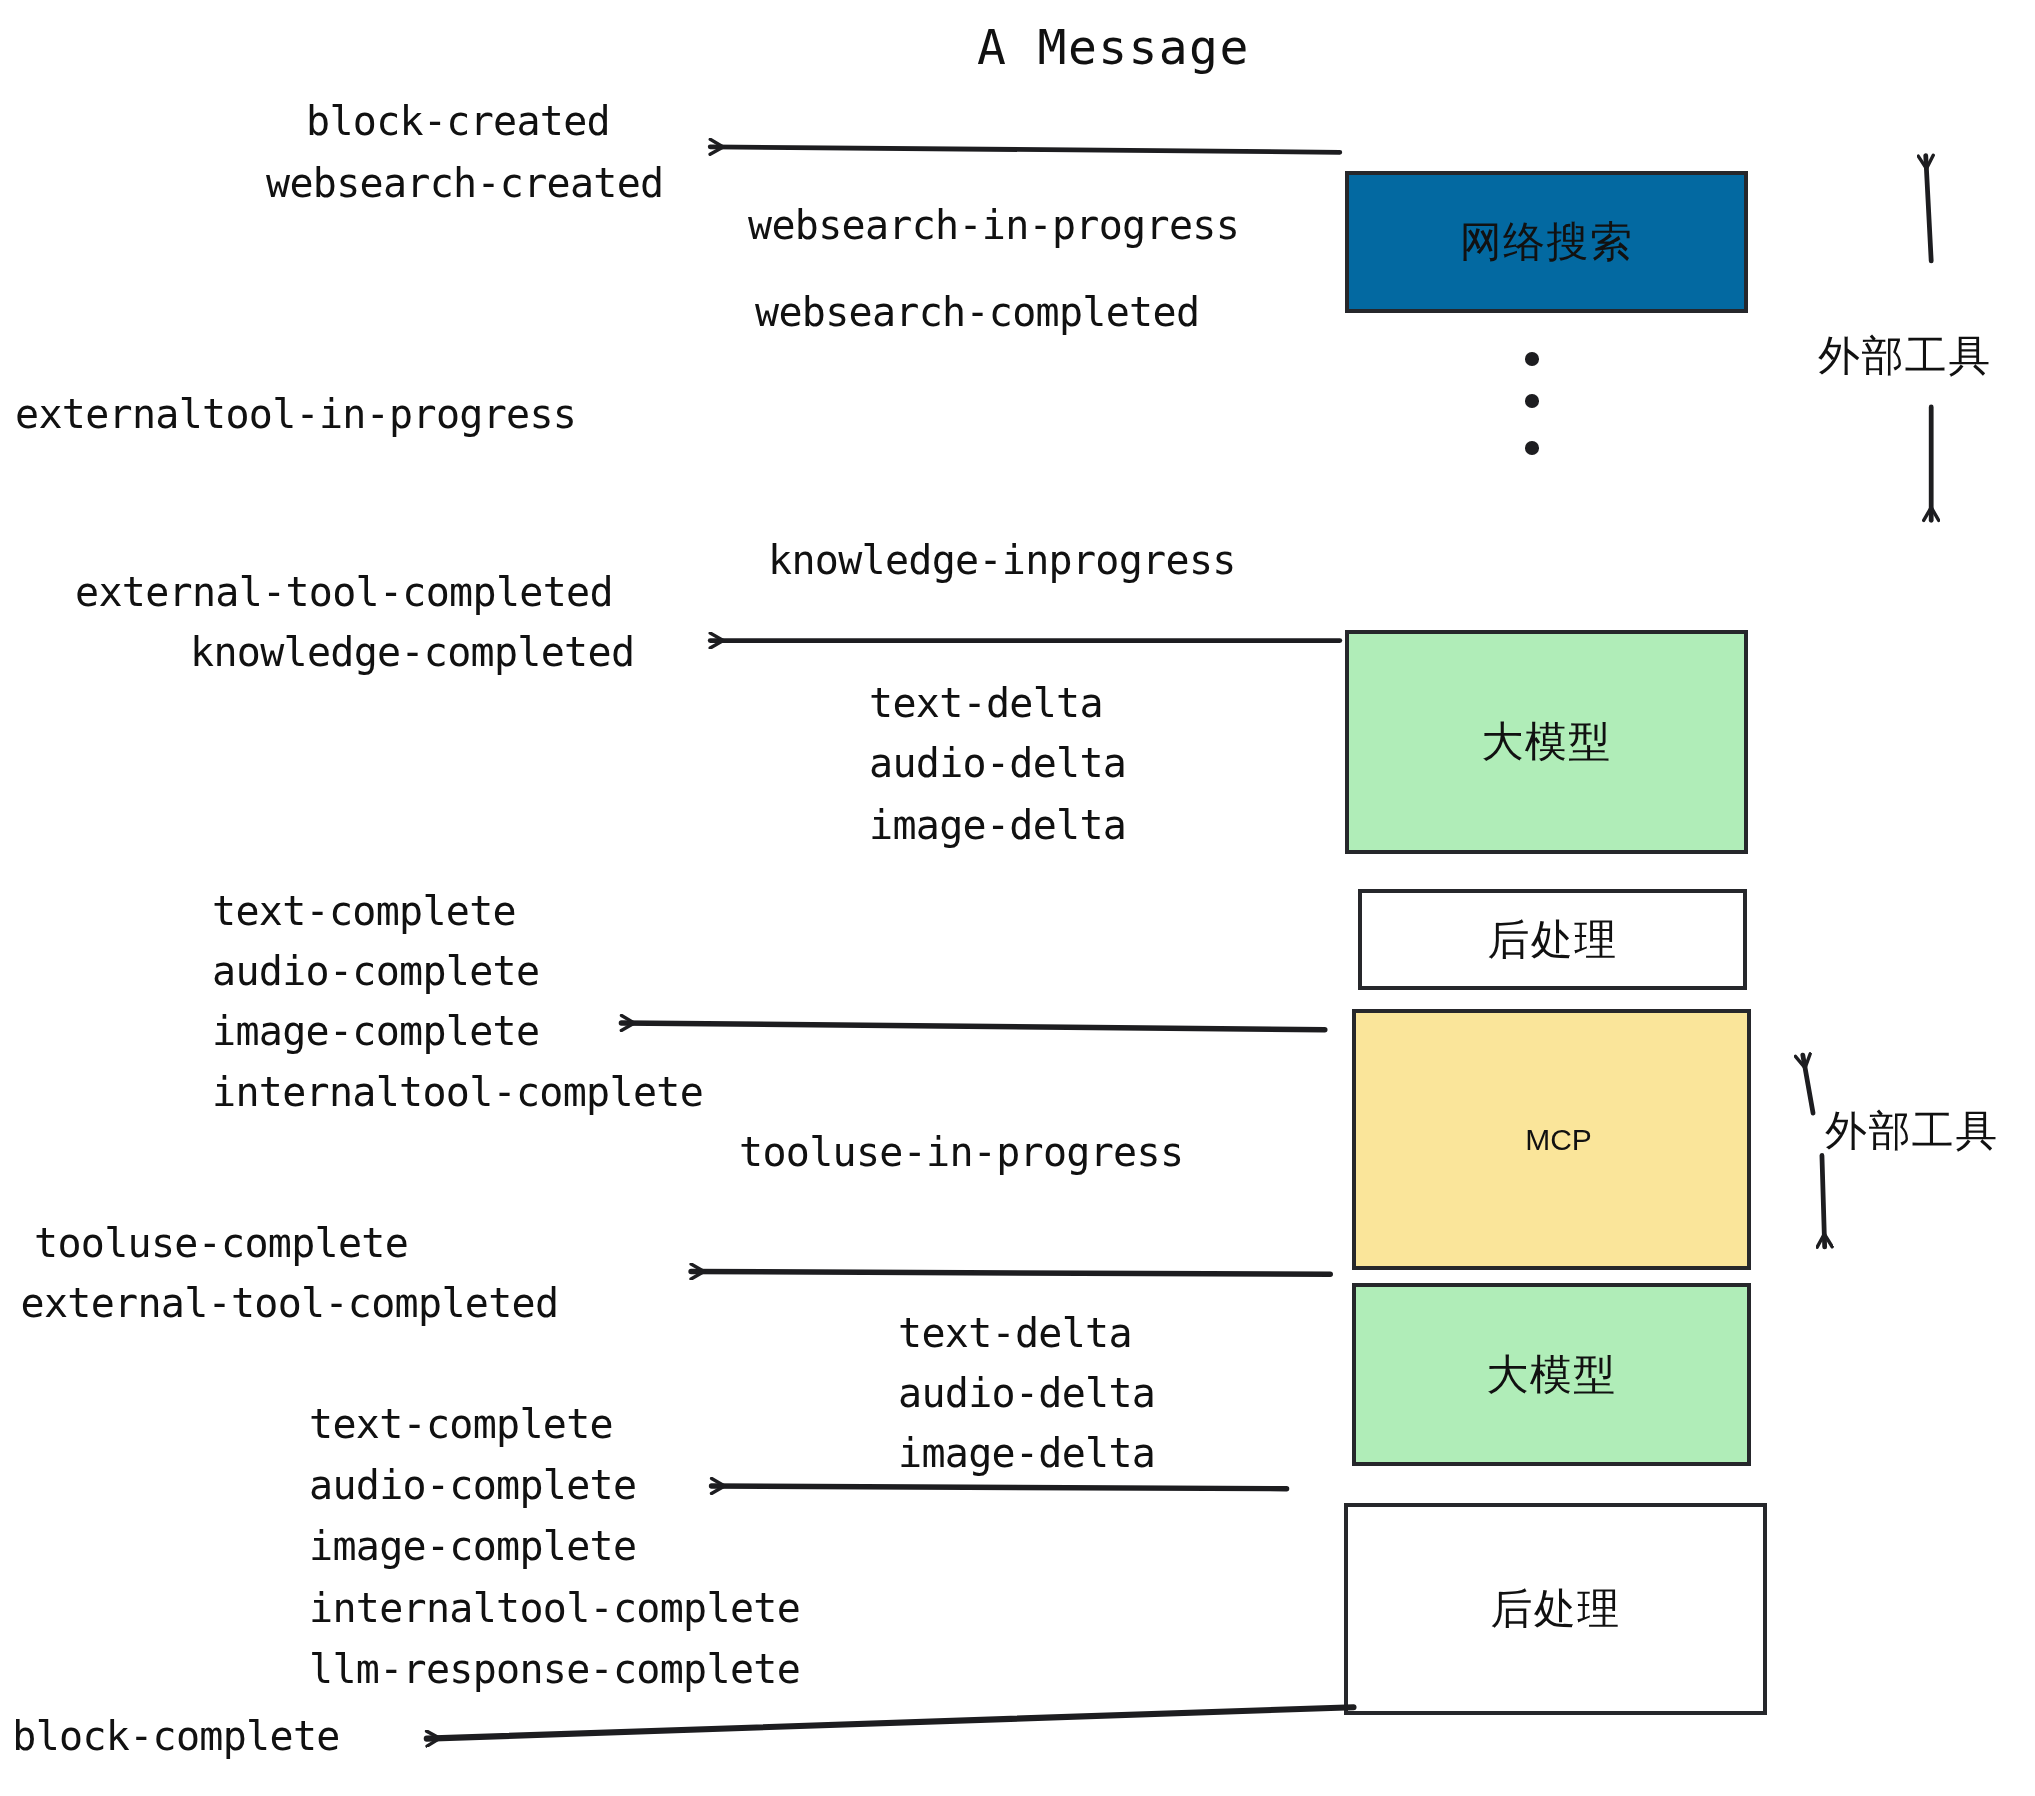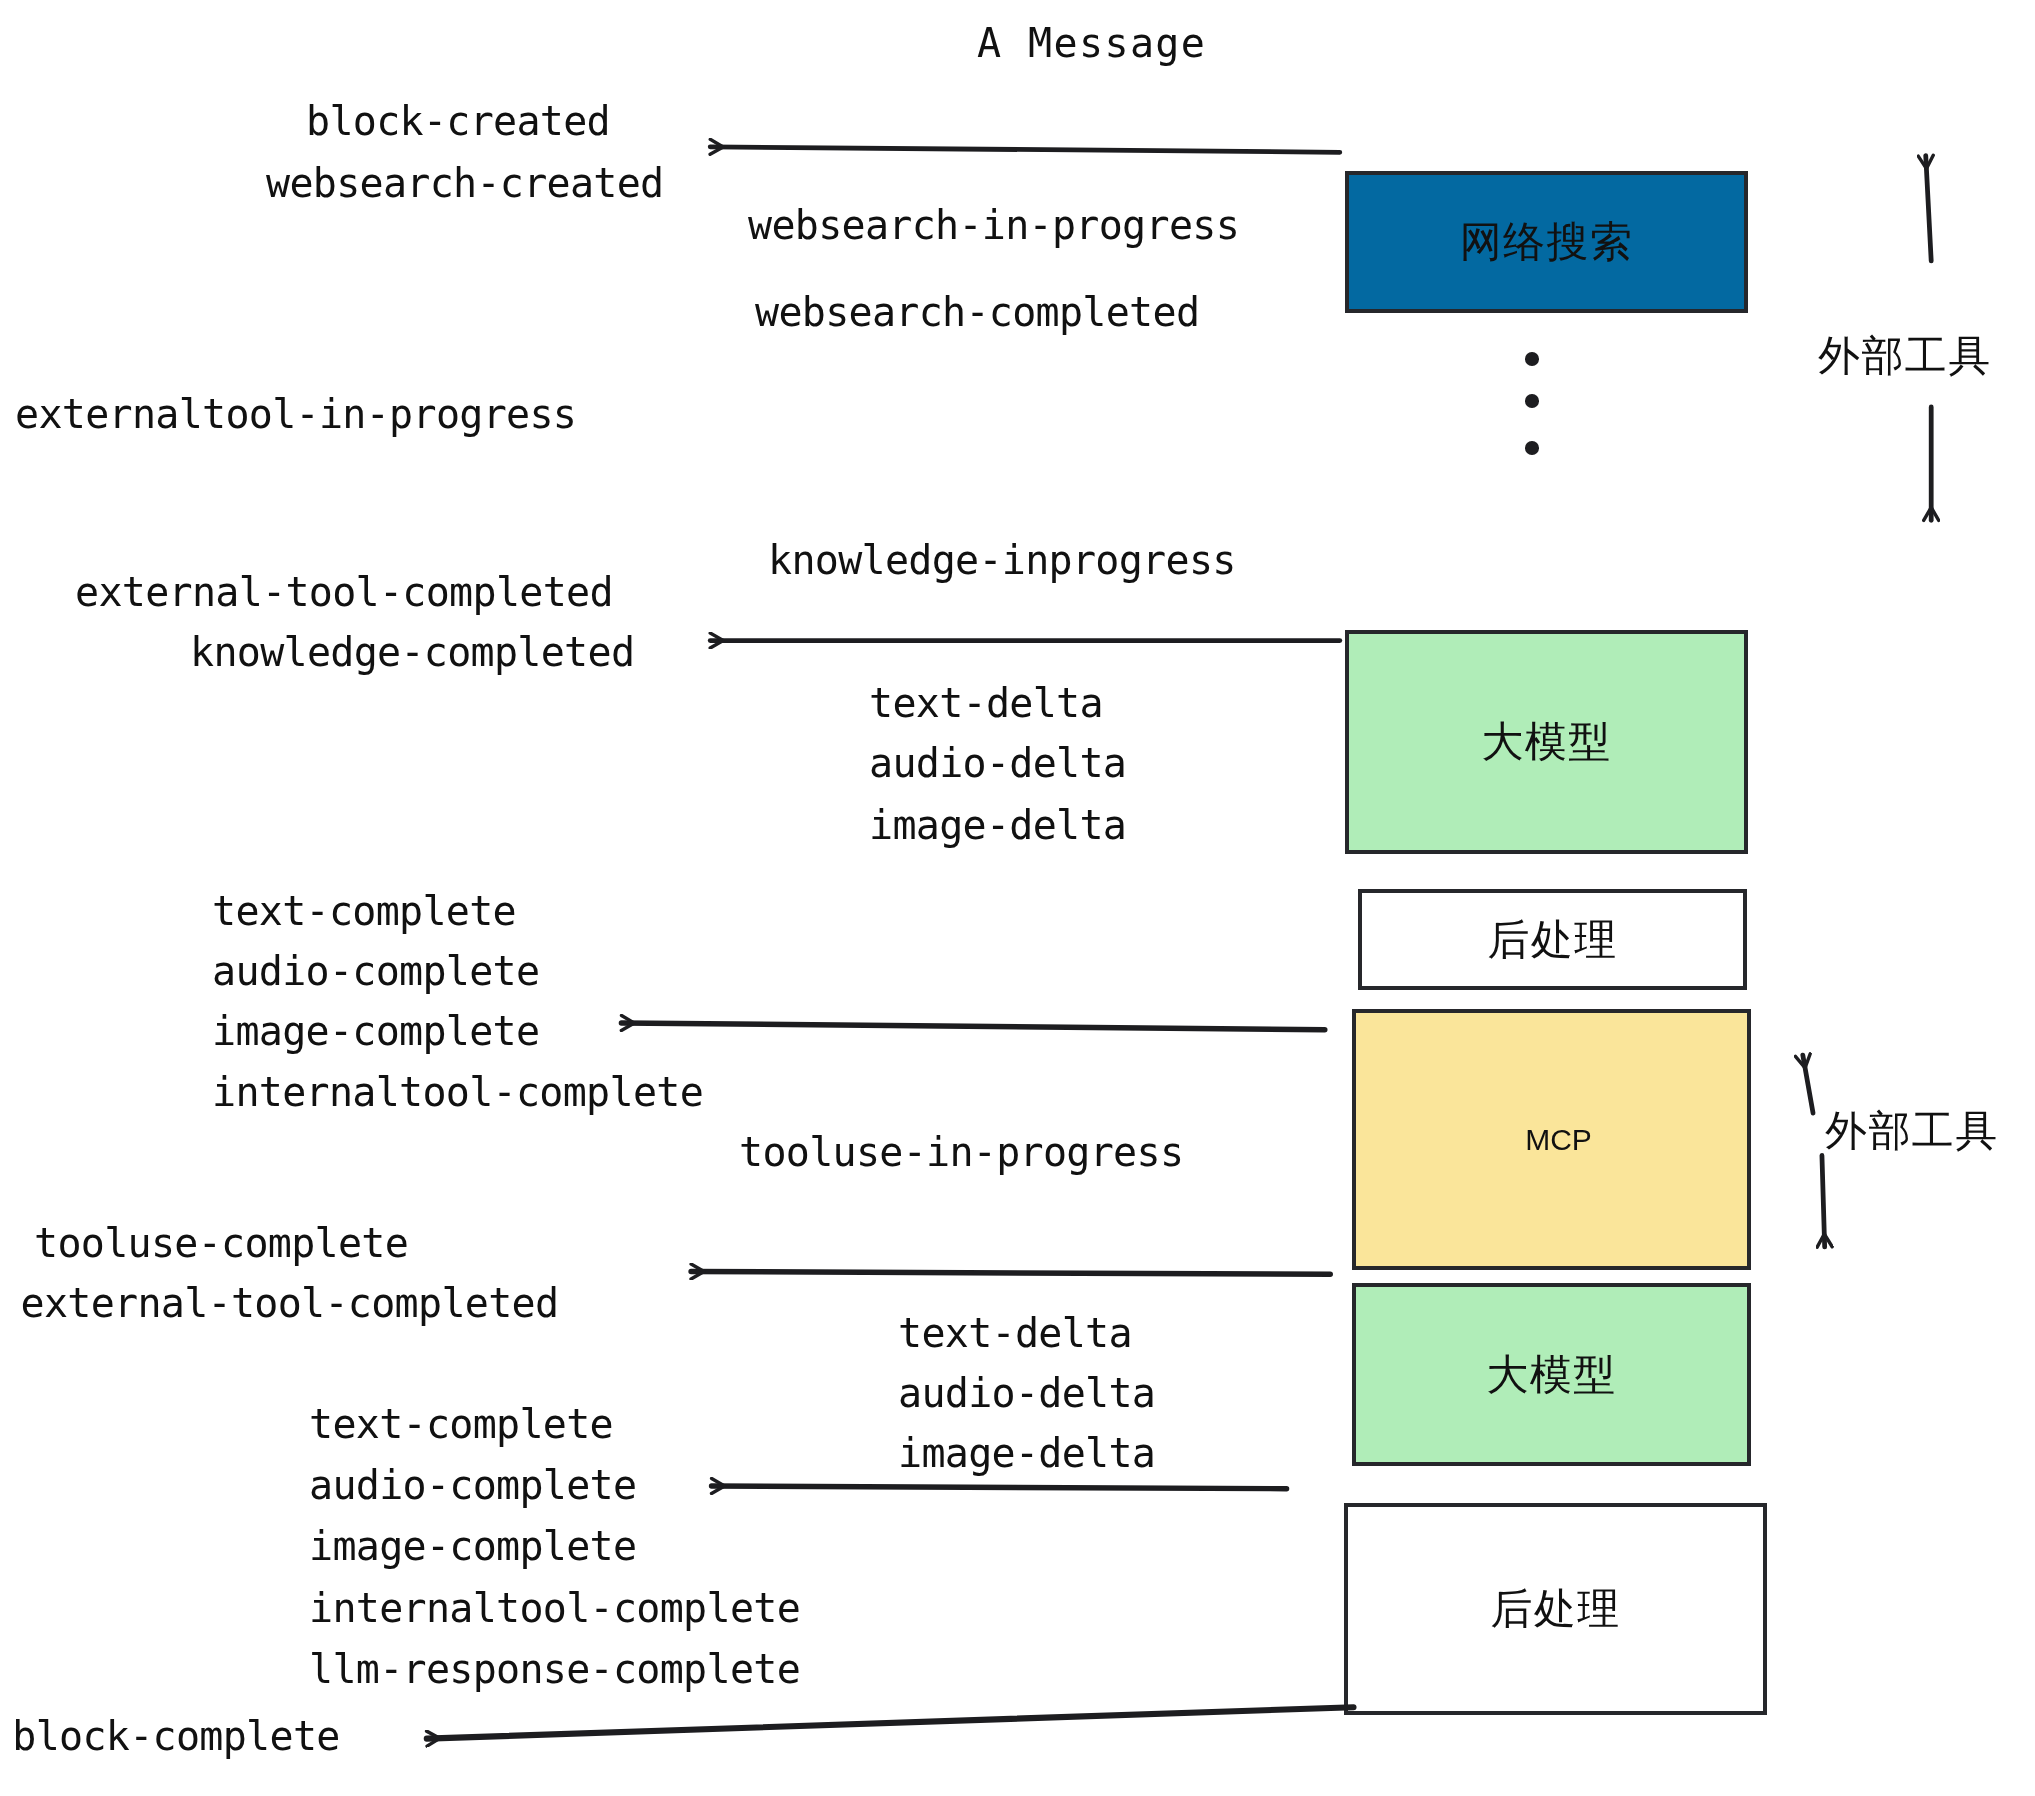--- a/index.html
+++ b/index.html
@@ -25,21 +25,21 @@
     font-size: 40px;
     line-height: 1;
     letter-spacing: -0.7px;
     font-weight: 500;
   }
   .title {
     position: absolute;
     white-space: pre;
     color: #111111;
     font-family: "DejaVu Sans Mono", "Liberation Mono", monospace;
-    font-size: 40px;
+    font-size: 48px;
     line-height: 1;
     letter-spacing: 1.4px;
   }
   
   .box {
     position: absolute;
     box-sizing: border-box;
     border: 4.1px solid #26272b;
     display: flex;
     align-items: center;

